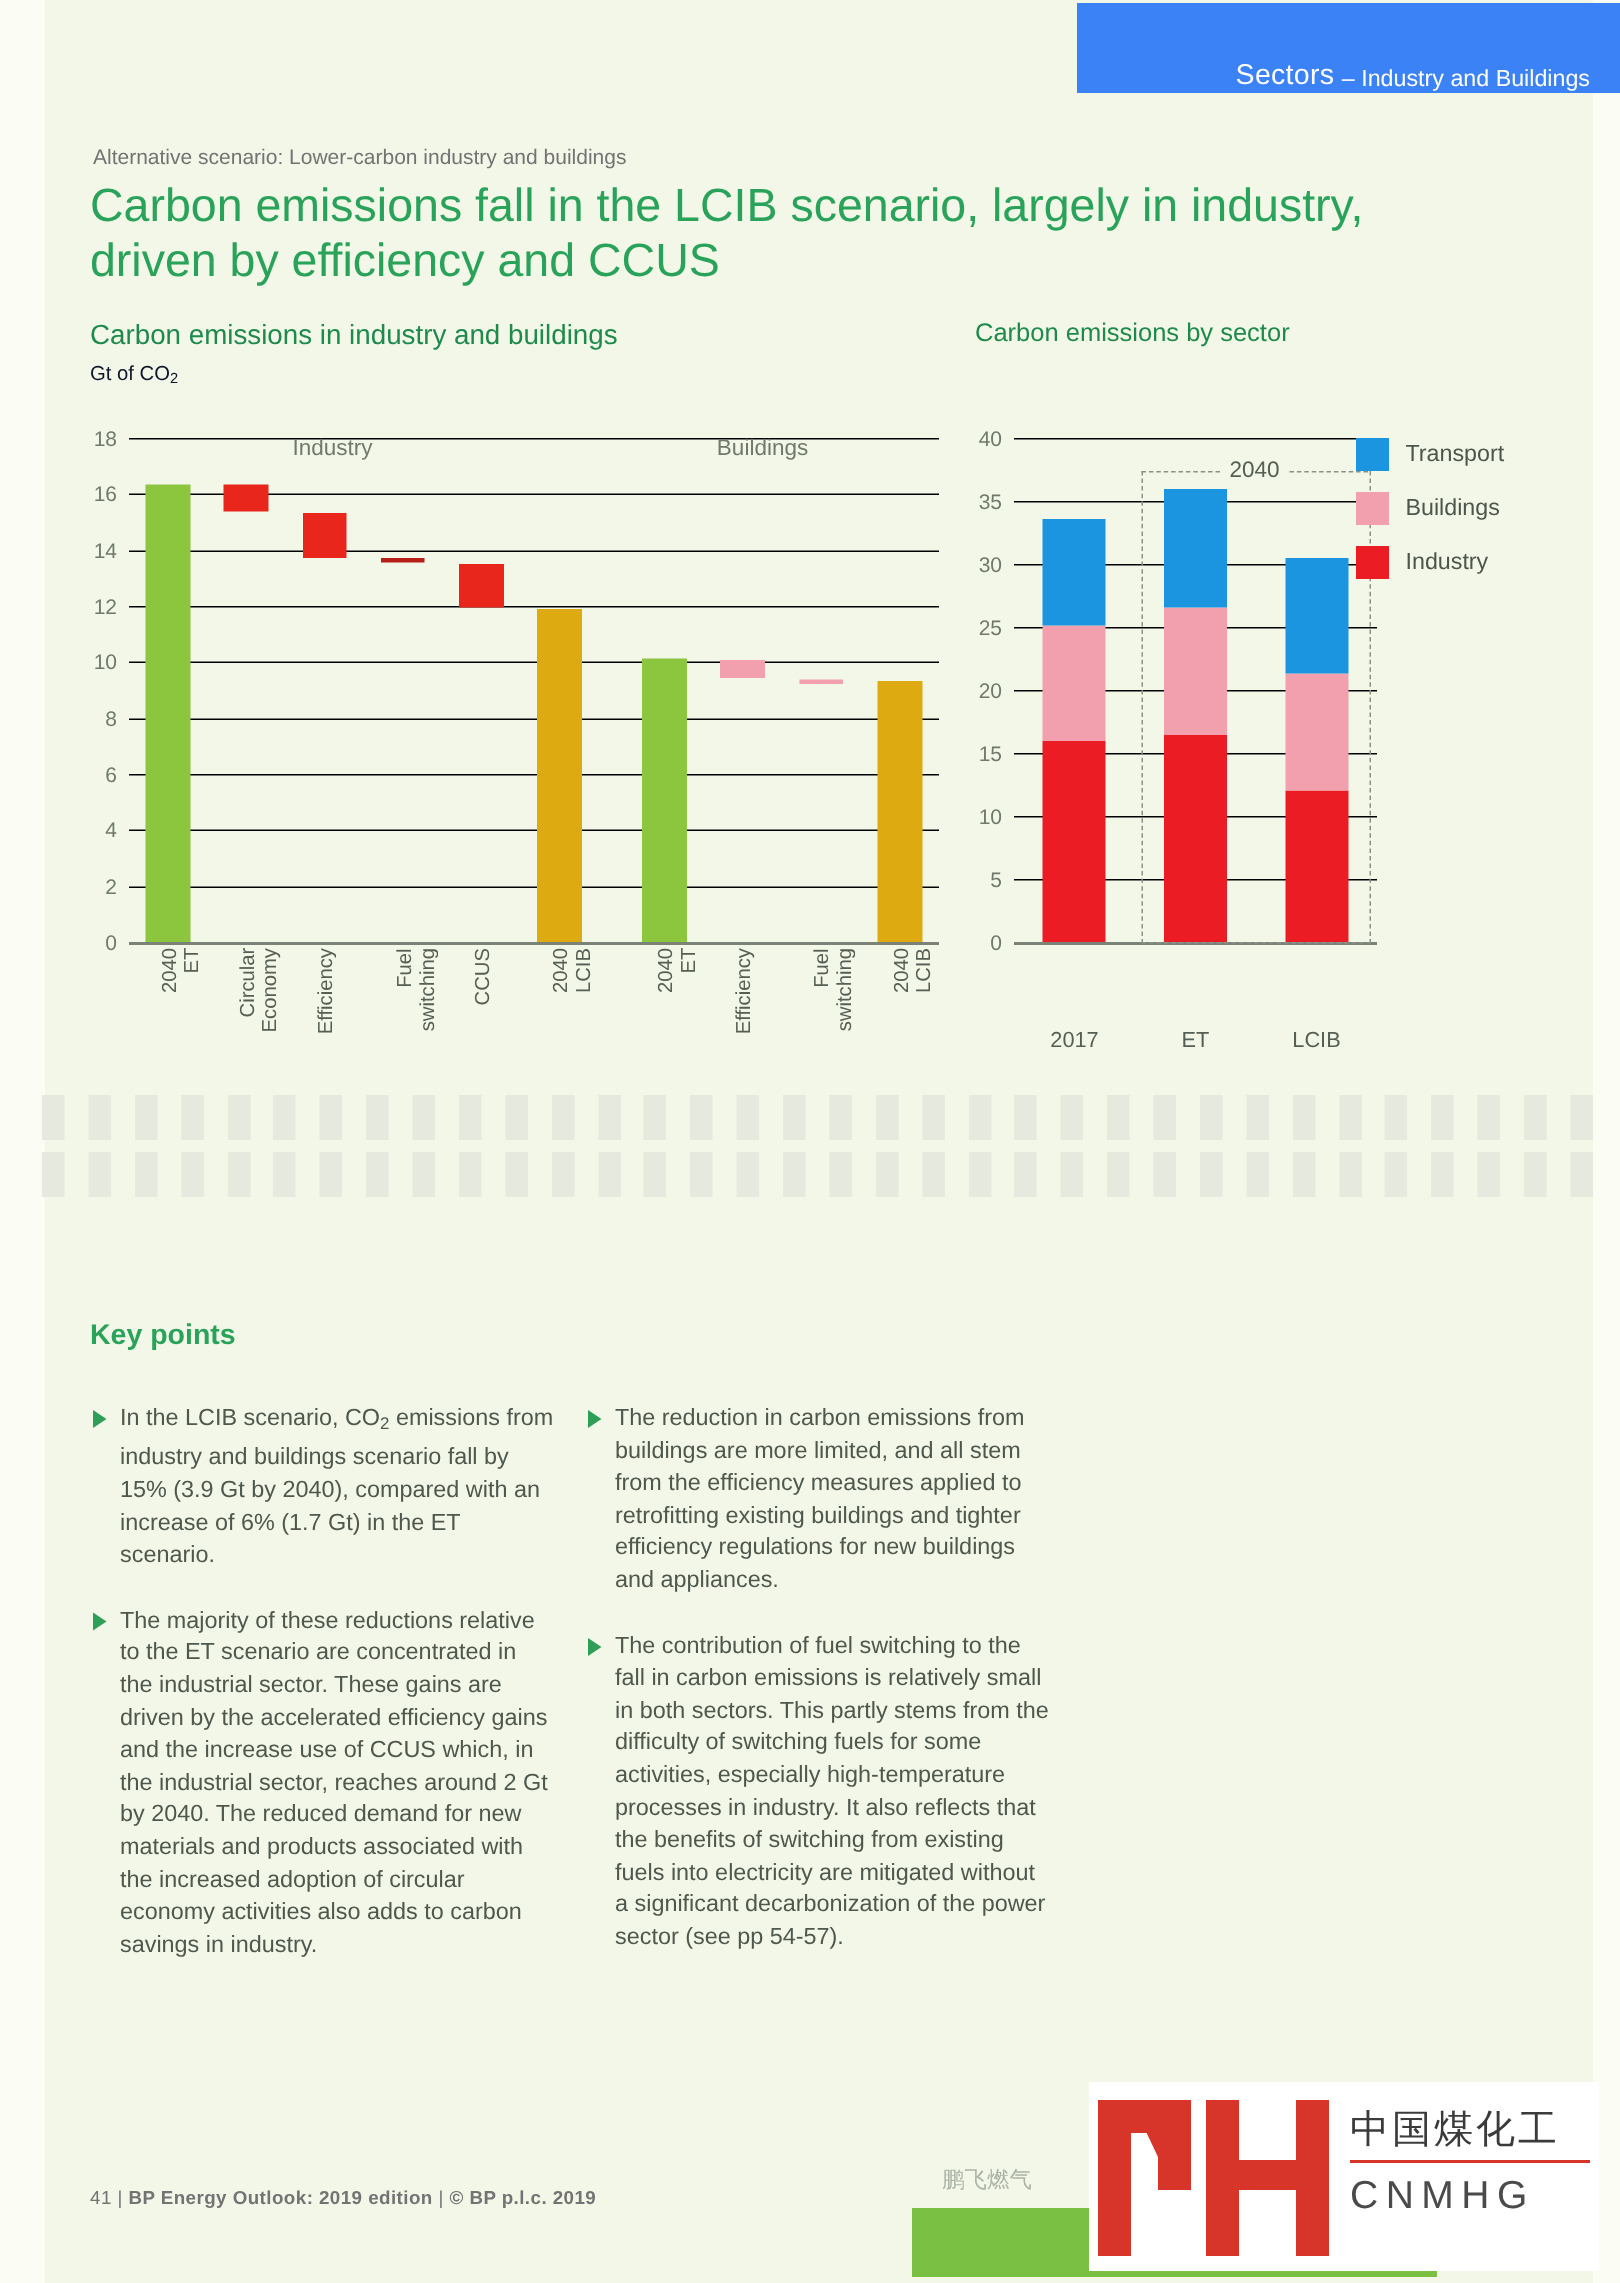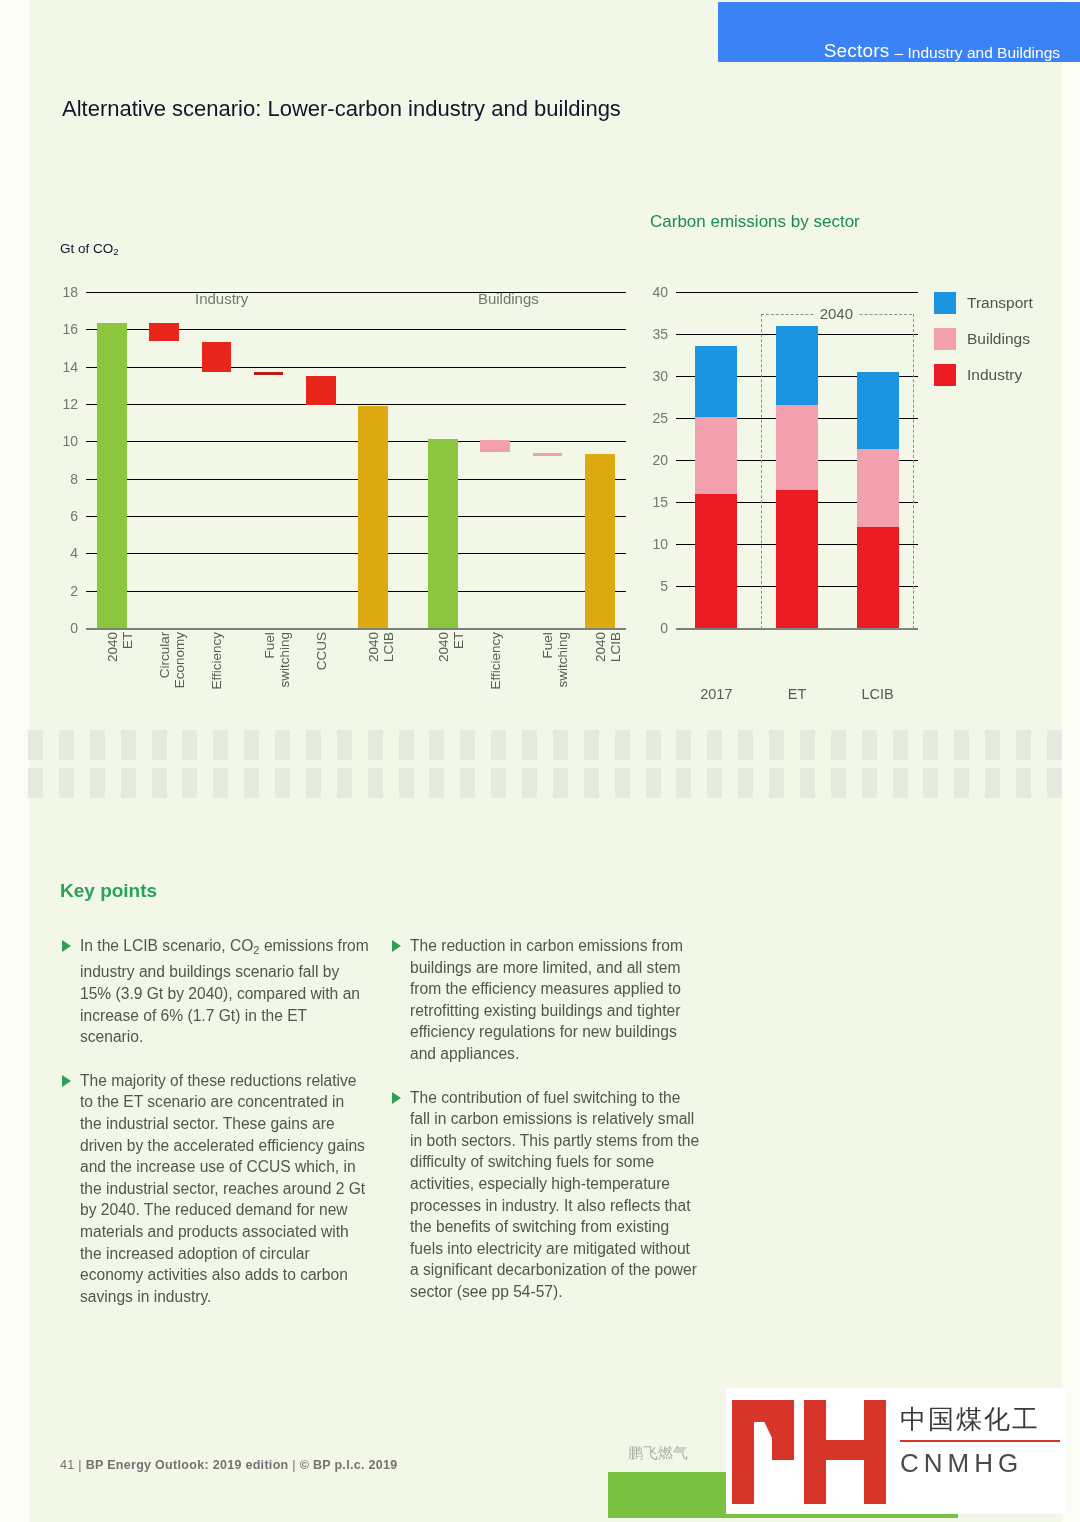--- a/index.html
+++ b/index.html
@@ -16,21 +16,21 @@
   .banner{
     position:absolute;left:718px;top:2px;width:370px;height:60px;
     background:#3b82f6;color:#ffffff;
     display:flex;align-items:flex-end;justify-content:flex-end;
     padding-right:28px;box-sizing:border-box;
   }
   .banner .b-strong{font-size:19px;letter-spacing:.2px;}
   .banner .b-light{font-size:15.5px;font-weight:300;margin-left:5px;}
 
   
-  .kicker{position:absolute;left:62px;top:96px;font-size:22px;color:#0f172a;}
+  .kicker{position:absolute;left:62px;top:96px;font-size:14px;color:#737373;}
   .title{position:absolute;left:60px;top:118px;width:930px;font-size:31px;line-height:37px;color:#2aa35a;font-weight:400;}
 
   .chart-title-l{position:absolute;left:60px;top:212px;font-size:18.5px;color:#1e8a4c;}
   .chart-unit-l{position:absolute;left:60px;top:241px;font-size:13.5px;color:#0f172a;}
   .chart-title-r{position:absolute;left:650px;top:212px;font-size:17px;color:#1e8a4c;text-align:center;}
 
   
   .plot{position:absolute;}
   .gridline{position:absolute;height:1px;background:#000000;left:0;right:0;}
   .axisline{position:absolute;height:1.6px;background:#7b8278;left:0;right:0;}
@@ -46,21 +46,21 @@
         writing-mode:vertical-rl;transform:rotate(180deg);
         text-align:right;line-height:15px;white-space:pre-line;}
 
   
   #chartR{left:676px;top:292px;width:242px;height:336px;}
   .rxlab{position:absolute;top:346px;font-size:14.5px;color:#555f53;transform:translateX(-50%);margin-top:48px;}
   .dashbox{position:absolute;border:1.4px dashed #8a9188;border-top:none;}
   .dash-top-l{position:absolute;height:0;border-top:1.4px dashed #8a9188;}
   .dash-year{position:absolute;font-size:15px;color:#555f53;transform:translateX(-50%);background:#f3f7e8;padding:0 5px;}
 
-  .legend{position:absolute;left:934px;top:292px;}
+  .legend{position:absolute;left:904px;top:292px;}
   .leg-row{display:flex;align-items:center;margin-bottom:14px;}
   .leg-sw{width:22px;height:22px;margin-right:11px;flex:0 0 auto;}
   .leg-tx{font-size:15.5px;color:#4d564c;}
 
   
   .perf{position:absolute;left:28px;right:18px;display:flex;justify-content:space-between;}
   .perf span{width:15px;height:30px;background:#e6eade;display:block;}
 
   
   .kp-title{position:absolute;left:60px;top:880px;font-size:19px;color:#2aa35a;font-weight:600;}
@@ -93,21 +93,23 @@
 <div class="page">
   <div class="left-margin"></div>
   <div class="right-margin"></div>
 
   <div class="banner">
     <span class="b-strong">Sectors</span>
     <span class="b-light">– Industry and Buildings</span>
   </div>
 
   <div class="kicker">Alternative scenario: Lower-carbon industry and buildings</div>
-
+  <div class="title">Carbon emissions fall in the LCIB scenario, largely in industry, driven by efficiency and CCUS</div>
+
+  <div class="chart-title-l">Carbon emissions in industry and buildings</div>
   <div class="chart-unit-l">
     <span>Gt of CO</span><sub>2</sub>
   </div>
   <div class="chart-title-r">Carbon emissions by sector</div>
 
   <div class="plot" id="chartL">
       <div class="axisline" style="top: 336px;">
         <div class="ytick">0</div>
       </div>
       <div class="gridline" style="top: 298.667px;">

